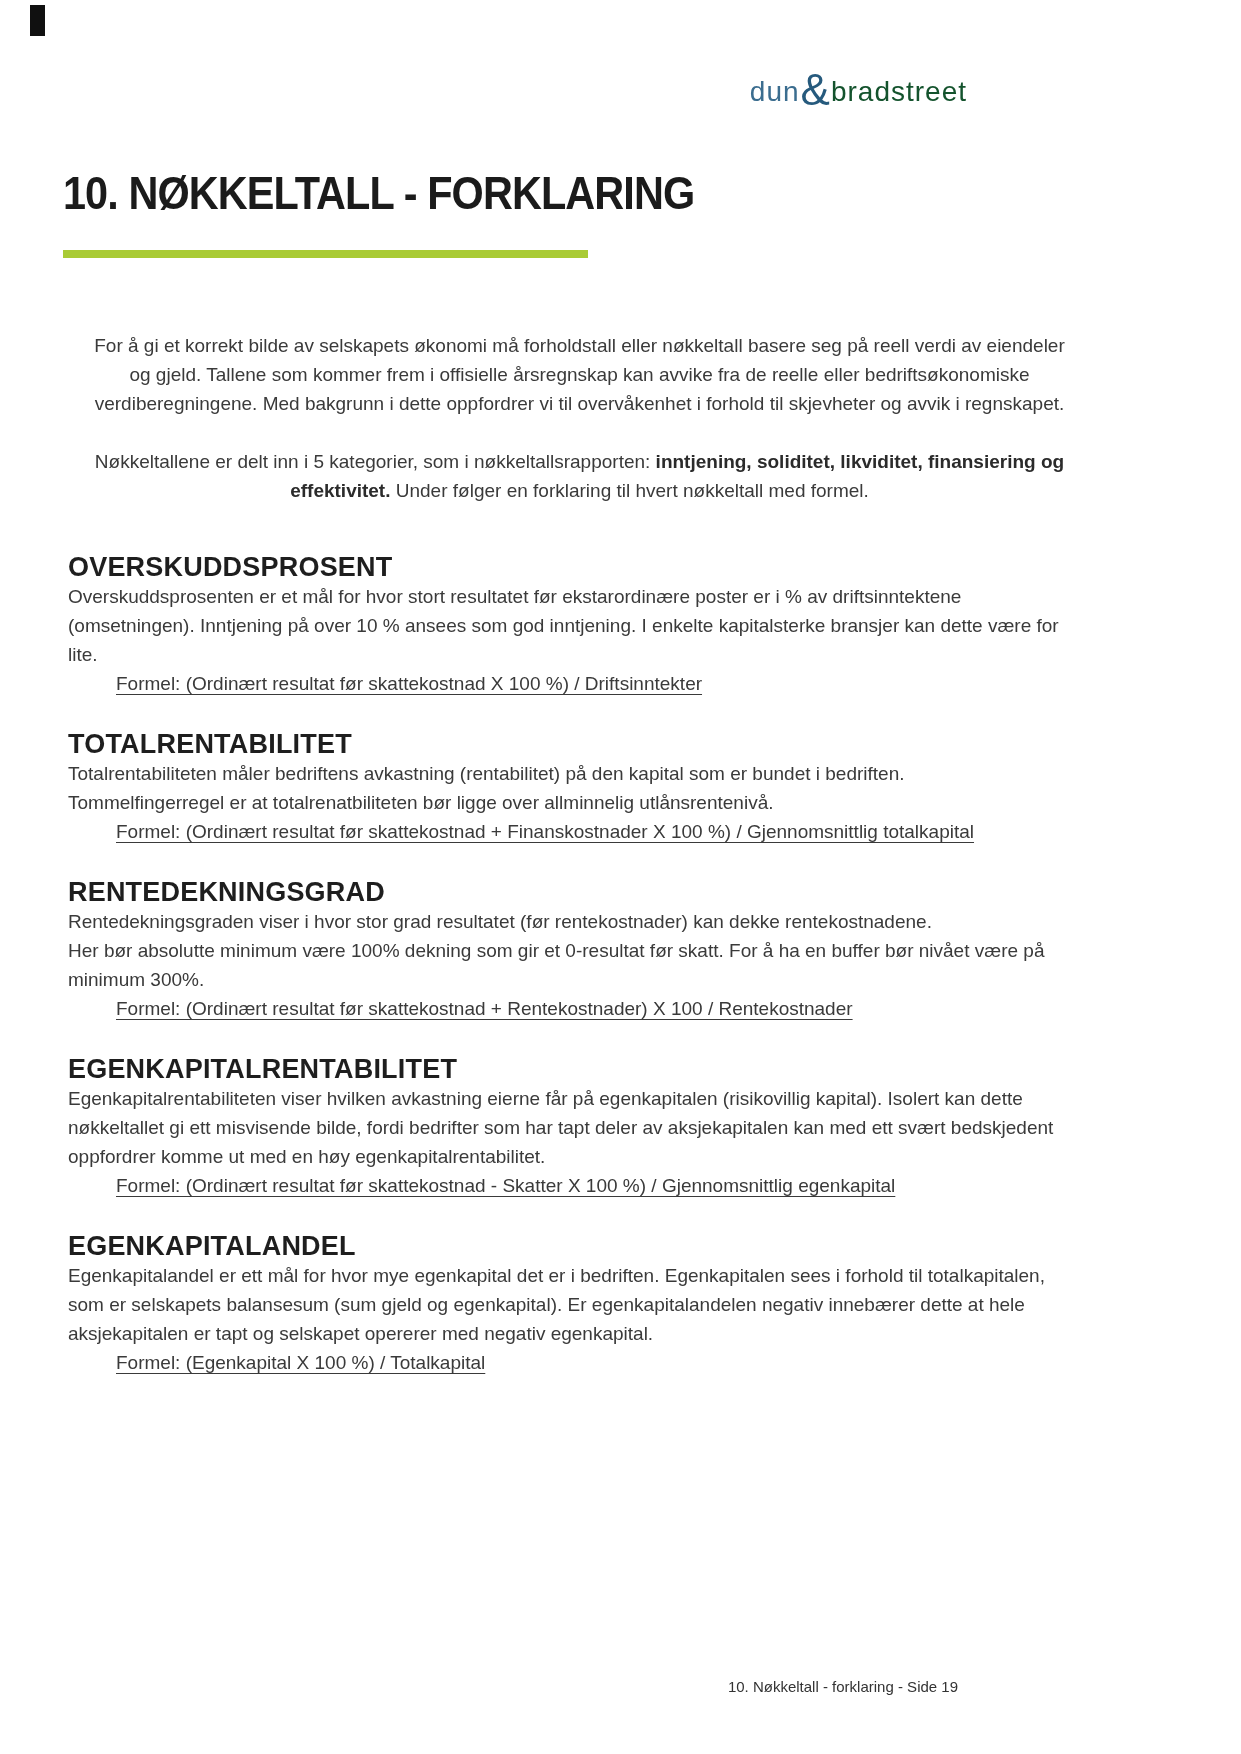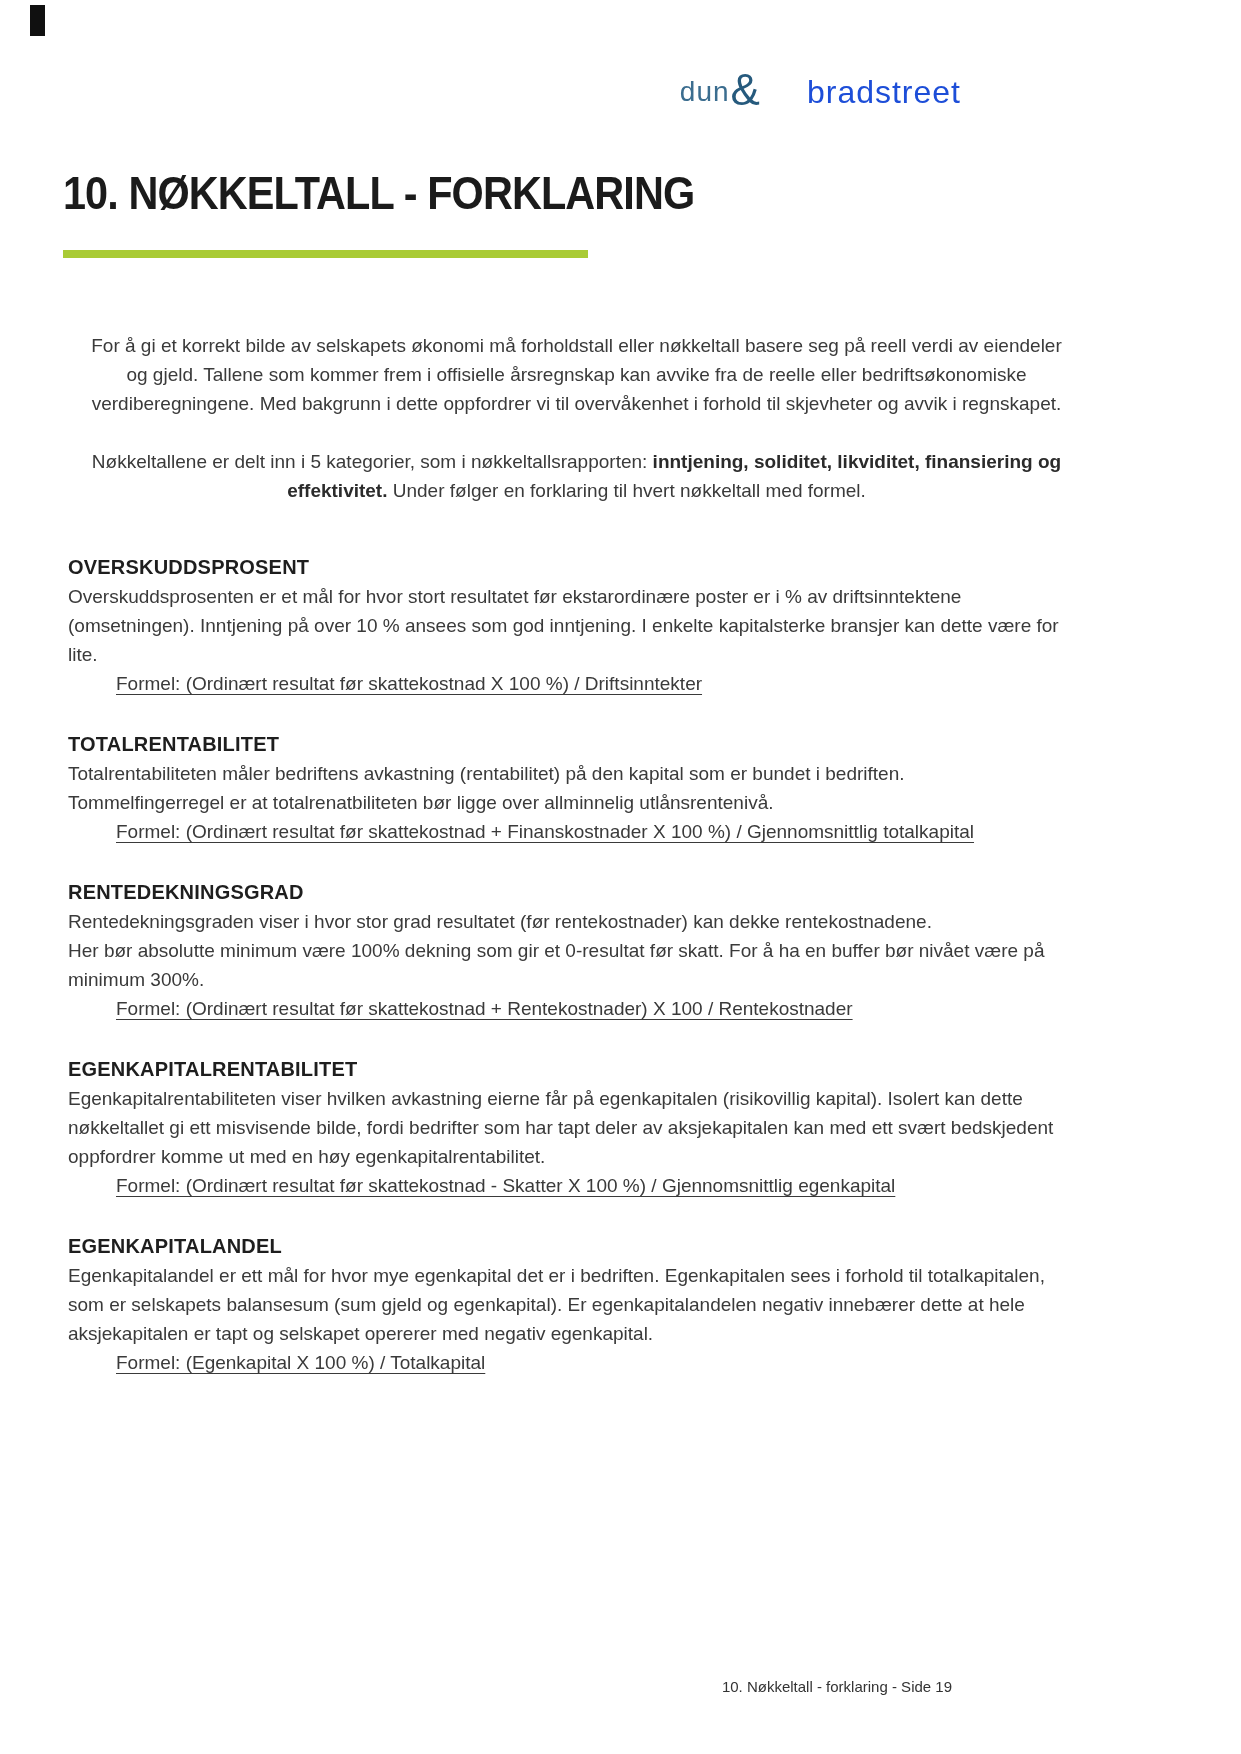--- a/index.html
+++ b/index.html
@@ -3,33 +3,34 @@
 <meta charset="utf-8">
 <style>
   html,body{margin:0;padding:0;background:#ffffff;}
   .page{
     position:relative;
     width:1145px;height:1754px;
     background:#ffffff;
     font-family:"Liberation Sans", sans-serif;
     color:#3a3a3a;
     overflow:hidden;
+    padding-left:6px;
   }
   .corner-mark{
     position:absolute;left:30px;top:5px;width:15px;height:31px;
     background:#101010;
   }
   
   .logo{
     position:absolute;top:72px;right:184px;
     display:flex;align-items:center;white-space:nowrap;
   }
   .logo .w1{font-size:28px;letter-spacing:1px;color:#3b6d8f;}
   .logo .amp{font-size:44px;color:#265a7d;line-height:40px;margin:0 1px;position:relative;top:-2px;}
-  .logo .w2{font-size:32px;letter-spacing:1px;color:#1d4ed8;margin-left:46px;}
+  .logo .w2{font-size:28px;letter-spacing:1px;color:#14532d;}
   
   .title{
     position:absolute;left:63px;top:166px;
     font-size:46px;font-weight:bold;color:#1b1b1b;
     letter-spacing:-1px;white-space:nowrap;
     transform:scaleX(0.9);transform-origin:left top;
   }
   .accent-bar{
     position:absolute;left:63px;top:250px;width:525px;height:8px;
     background:#a9cb35;
@@ -39,21 +40,21 @@
     position:absolute;left:68px;top:331px;right:60px;
     font-size:19px;line-height:29px;text-align:center;
   }
   .intro .para{margin:0 0 29px 0;}
   .sections{
     position:absolute;left:68px;top:553px;right:60px;
     font-size:19px;line-height:29px;
   }
   .section{margin:0 0 32px 0;}
   .sec-heading{
-    font-weight:bold;color:#1e1e1e;font-size:20px;line-height:29px;
+    font-weight:bold;color:#1e1e1e;font-size:27px;line-height:29px;
     letter-spacing:0.2px;
   }
   .tline{line-height:29px;}
   .tline .b{font-weight:bold;color:#2b2b2b;}
   .formula{
     line-height:29px;
     text-decoration:underline;
     text-underline-offset:4px;
     margin-left:48px;
   }

